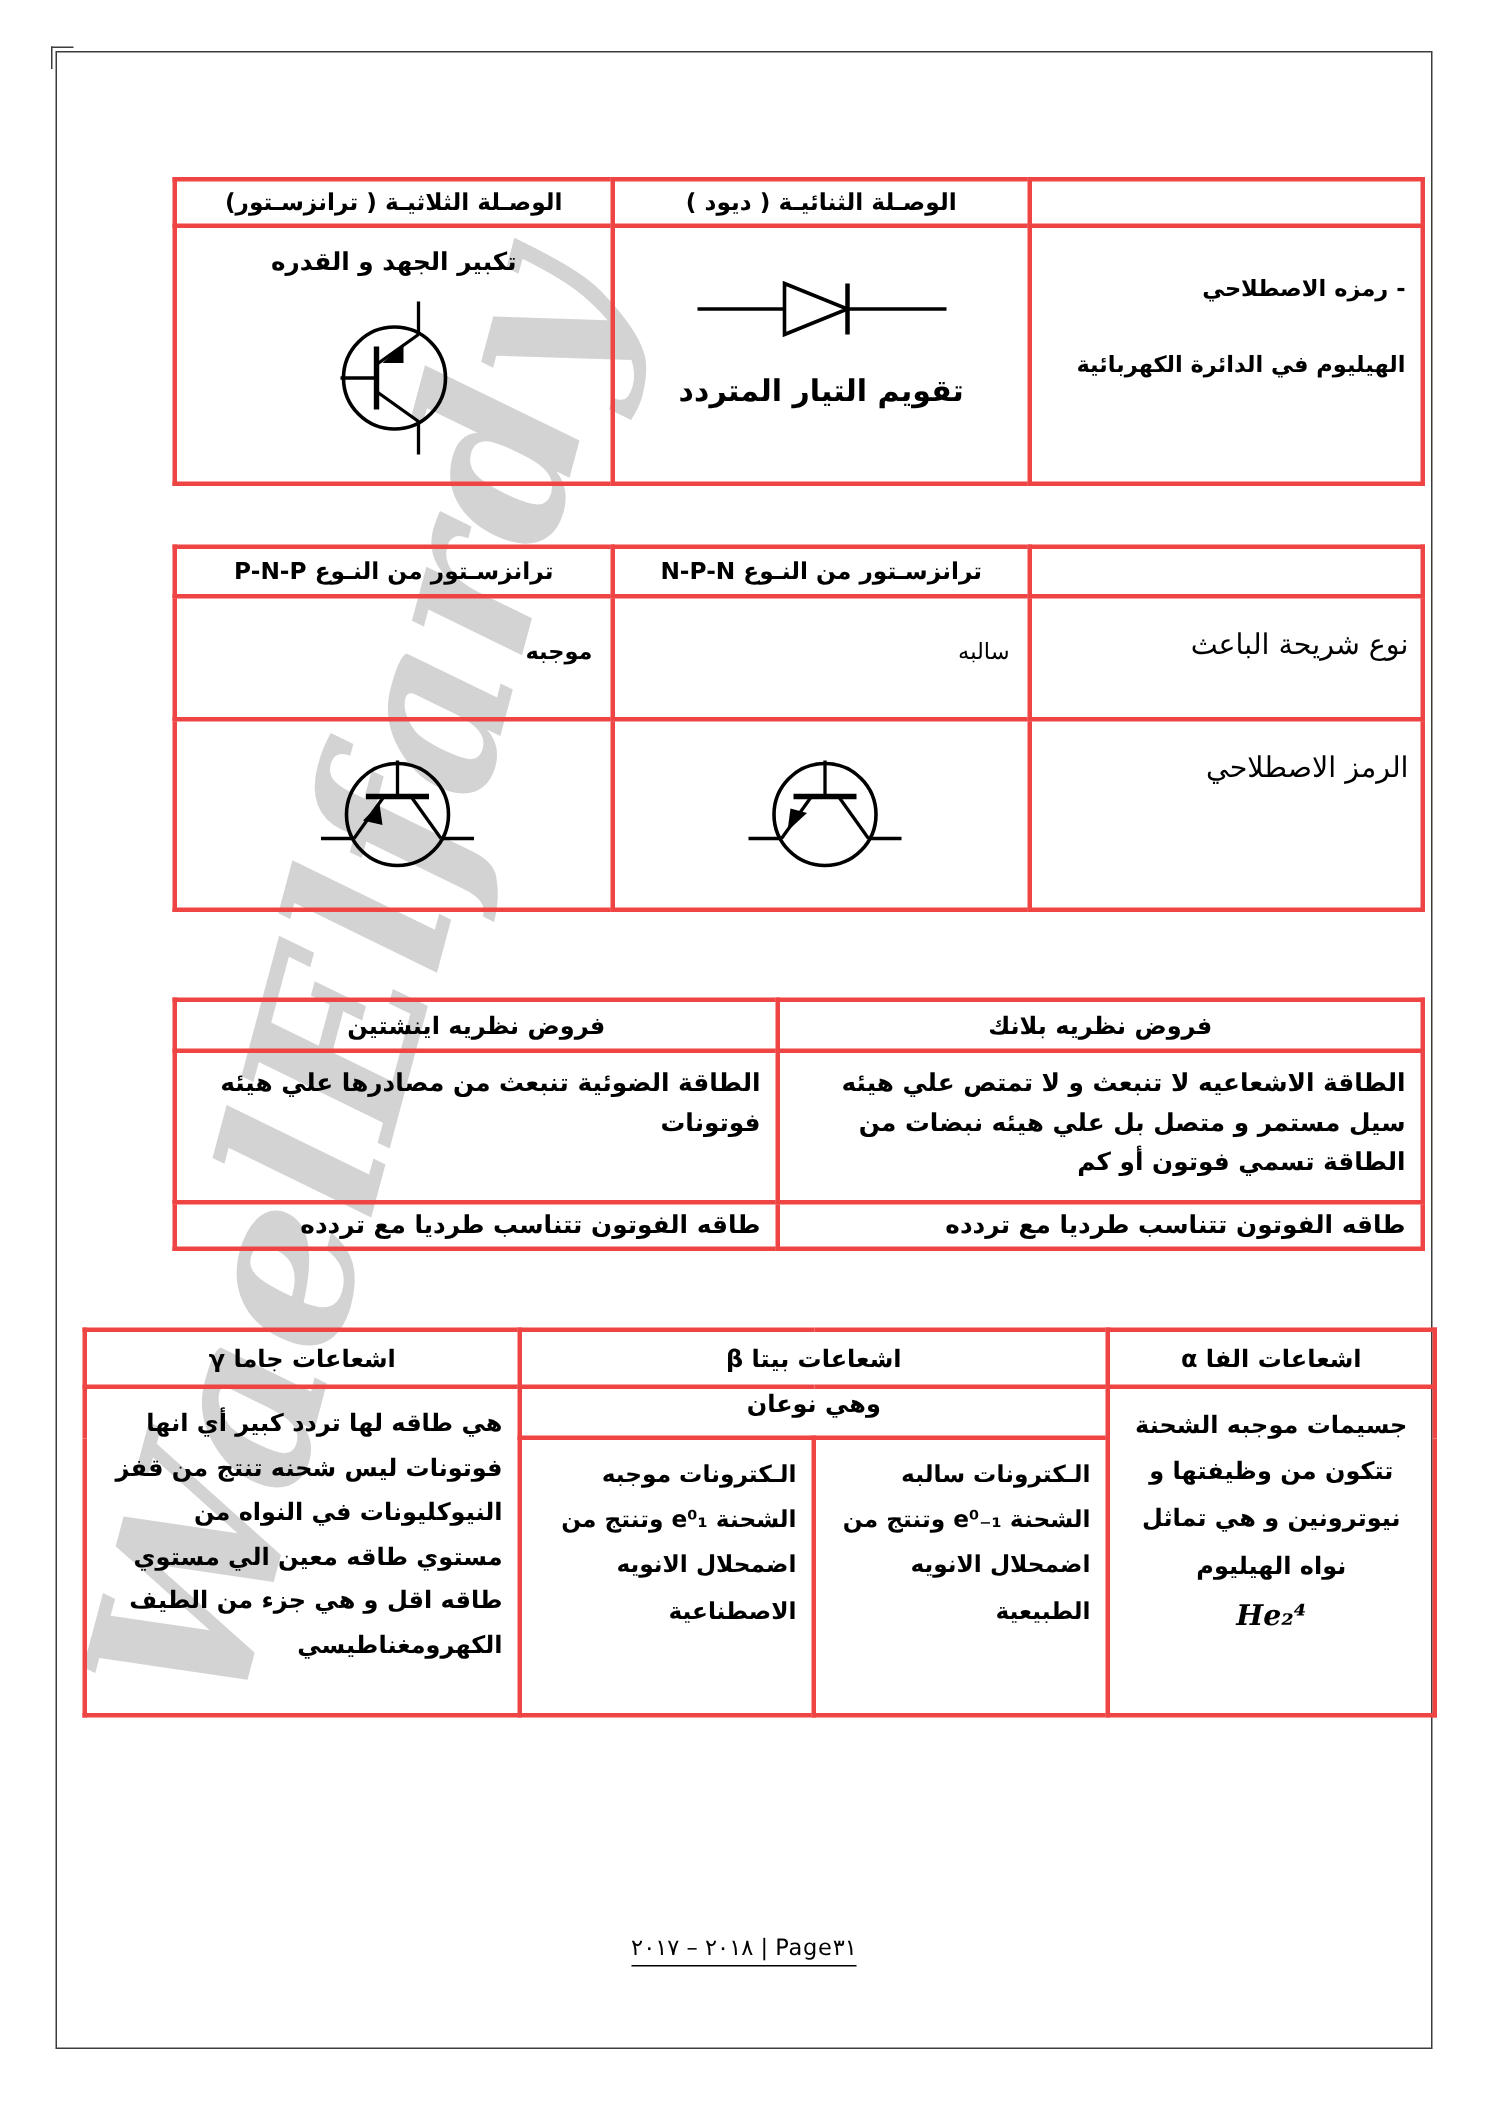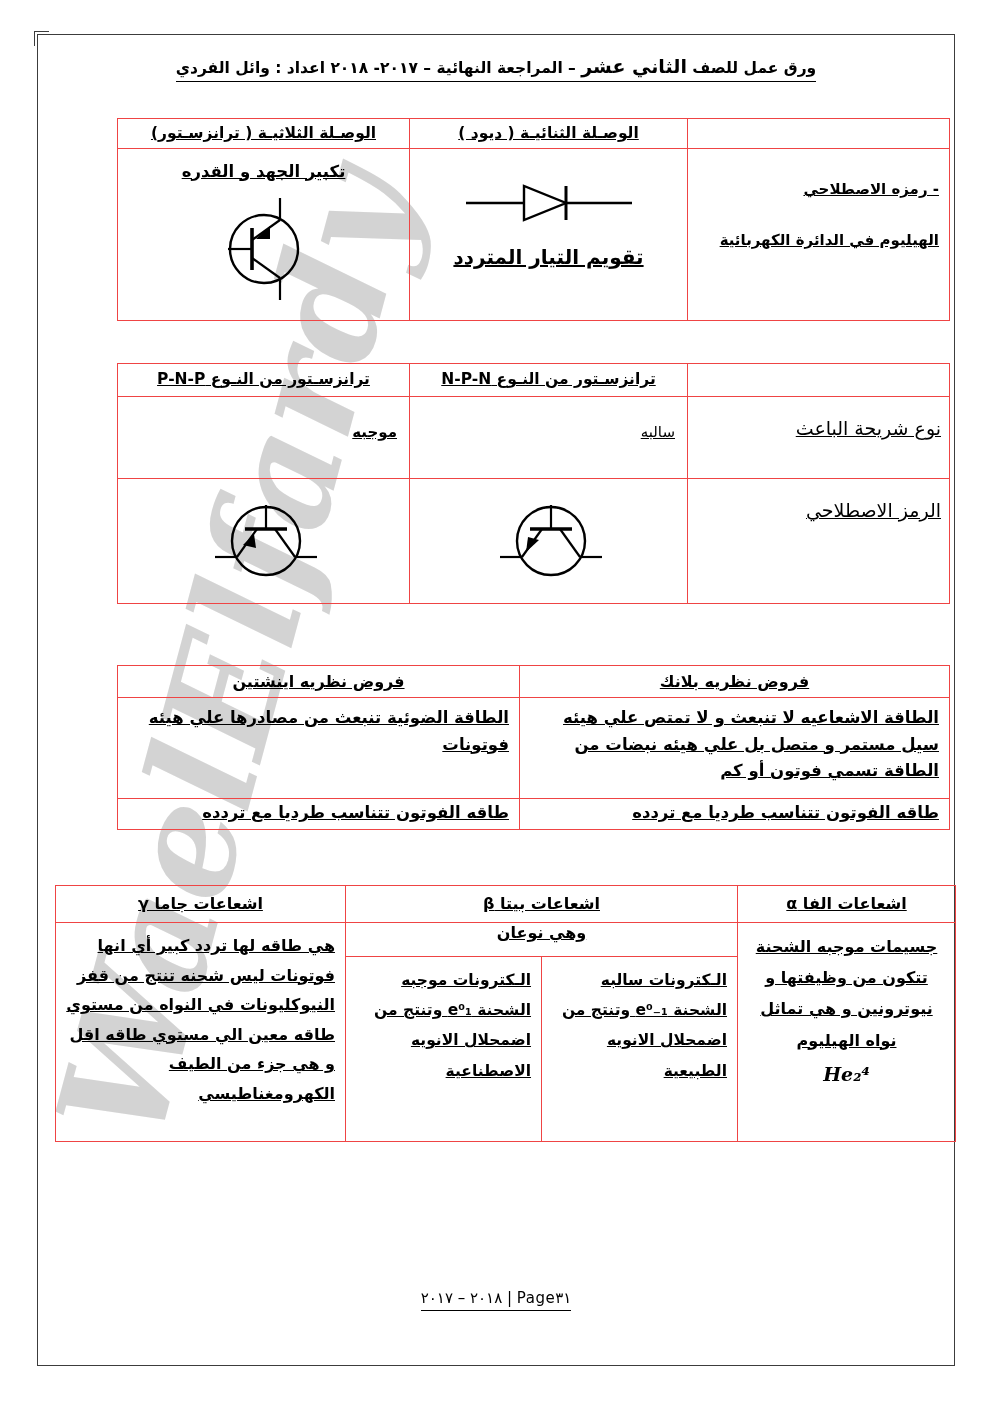--- a/index.html
+++ b/index.html
@@ -31,22 +31,22 @@
     font-weight:bold; font-size:15.5px;
   }
   .title .grade { font-size:19px; }
 
   table.tbl {
     position:absolute; right:42px; width:832px;
     border-collapse:collapse; table-layout:fixed; direction:rtl;
     background:transparent;
   }
   .tbl td {
-    border:1px solid #ef4444; vertical-align:top; padding:4px 8px;
-    font-size:15.5px; font-weight:bold; background:transparent;text-decoration:underline;
+    border:3px solid #ef4444; vertical-align:top; padding:4px 8px;
+    font-size:15.5px; font-weight:bold; background:transparent;
   }
 
   
   .t1 { top:118px; }
   .t1 .hdr td { height:30px; text-align:center; padding:5px 4px; }
   .t1 .body td { height:172px; }
   .t1 .lblcell { font-size:15px; padding:30px 10px 0 4px; text-align:right; line-height:1.4; }
   .t1 .lblcell .second { margin-top:30px; }
   .t1 .diodecell { text-align:center; padding-top:32px; }
   .t1 .diodecap { margin-top:16px; font-size:20px; }
@@ -87,23 +87,20 @@
   svg line, svg circle, svg polygon { vector-effect:non-scaling-stroke; }
 </style>
 </head>
 <body>
 
 <div class="frame"></div>
 <div class="watermark">WaelElfardy</div>
 
 <div class="content">
 
-  <div class="title">
-    <span class="inner"><span>ورق عمل للصف </span><span class="grade">الثاني عشر</span><span> – المراجعة النهائية – ٢٠١٧- ٢٠١٨ اعداد : وائل الفردي</span></span>
-  </div>
 
   <table class="tbl t1">
     <colgroup>
         <col style="width:262px">
         <col style="width:278px">
         <col style="width:292px">
       </colgroup>
     <tbody>
         <tr class="hdr">
       <td></td>

